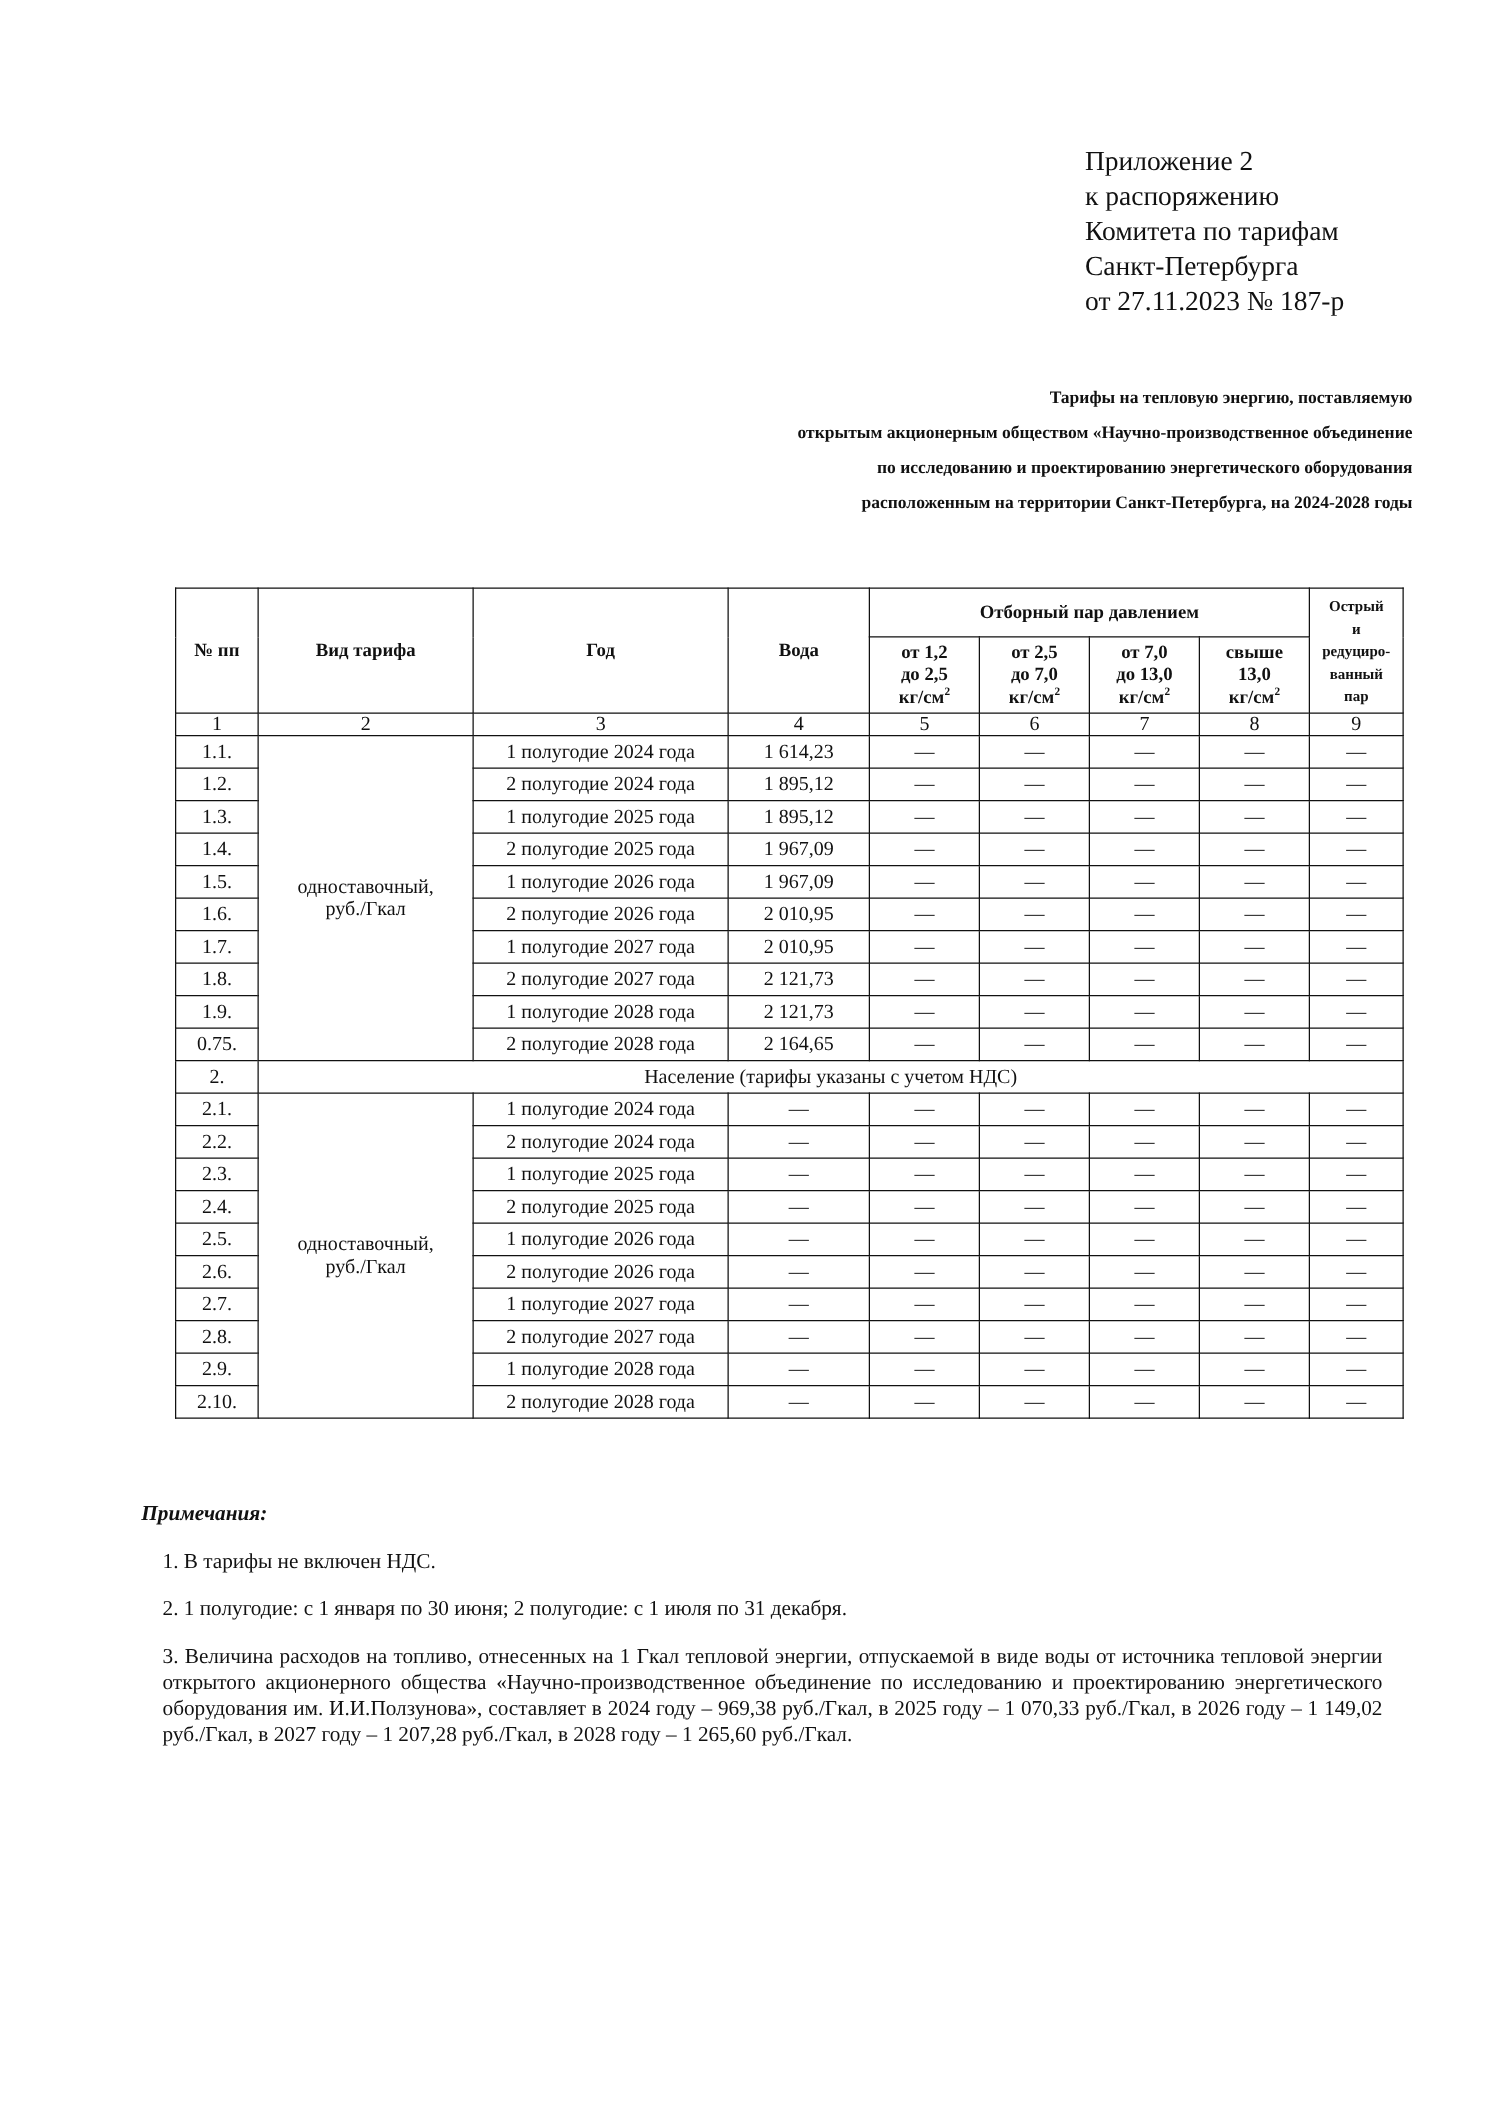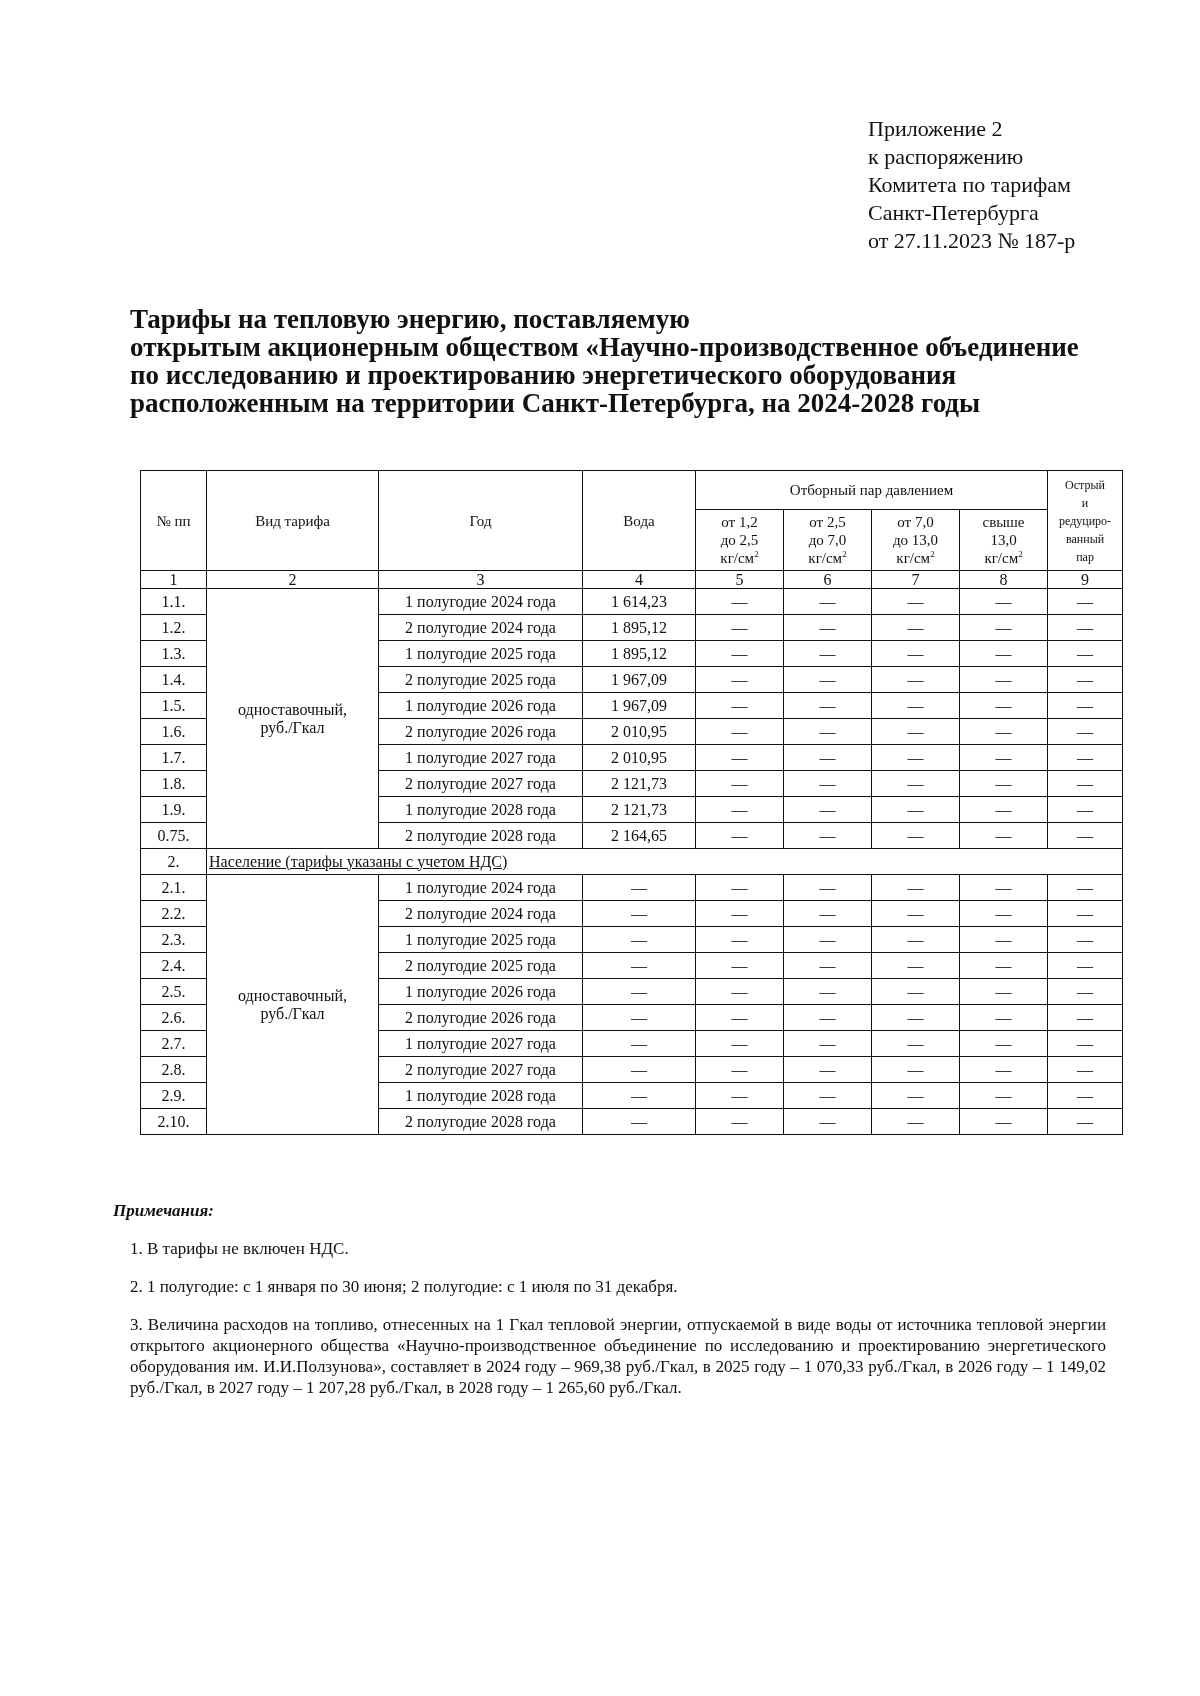--- a/index.html
+++ b/index.html
@@ -7,39 +7,39 @@
     width: 1200px; height: 1696px; position: relative; overflow: hidden;
     font-family: "Liberation Serif", "DejaVu Serif", serif; color: #111;
   }
   .appendix {
     position: absolute; left: 868px; top: 115px;
     font-size: 22px; line-height: 28px;
   }
   .appendix div { white-space: nowrap; }
   .title {
     position: absolute; left: 130px; width: 1000px; top: 305px;
-    text-align: left; font-weight: bold; font-size: 27px; line-height: 28px;
+    text-align: right; font-weight: bold; font-size: 14px; line-height: 28px;
   }
   .title div { white-space: nowrap; }
   table.tariffs {
     position: absolute; left: 140px; top: 470px; width: 982px;
     border-collapse: collapse; font-size: 16px; table-layout: fixed;
   }
   table.tariffs td, table.tariffs th {
     border: 1.5px solid #111; text-align: center; vertical-align: middle;
     padding: 0 2px; font-weight: normal; line-height: 18px;
   }
-  table.tariffs th { font-size: 15px; }
+  table.tariffs th { font-size: 15px; font-weight: bold; }
   .small { font-size: 13px; line-height: 15px; }
   tr.hdr1 th { height: 38px; }
   tr.hdr2 th { height: 60px; }
   tr.colnum td { height: 17px; font-size: 16px; line-height: 16px; }
   tr.row td { height: 25px; }
   .dash { font-size: 16px; }
-  .section-row td.span { text-align: left; text-decoration: underline; }
+  .section-row td.span { text-align: center; }
   sup { font-size: 9px; vertical-align: super; line-height: 0; }
   .notes {
     position: absolute; left: 113px; top: 1200px; width: 1010px;
     font-size: 17px; line-height: 21px;
   }
   .notes .nhead { font-weight: bold; font-style: italic; }
   .notes p { margin: 17px; text-align: justify; }
 </style>
 </head>
 <body>

